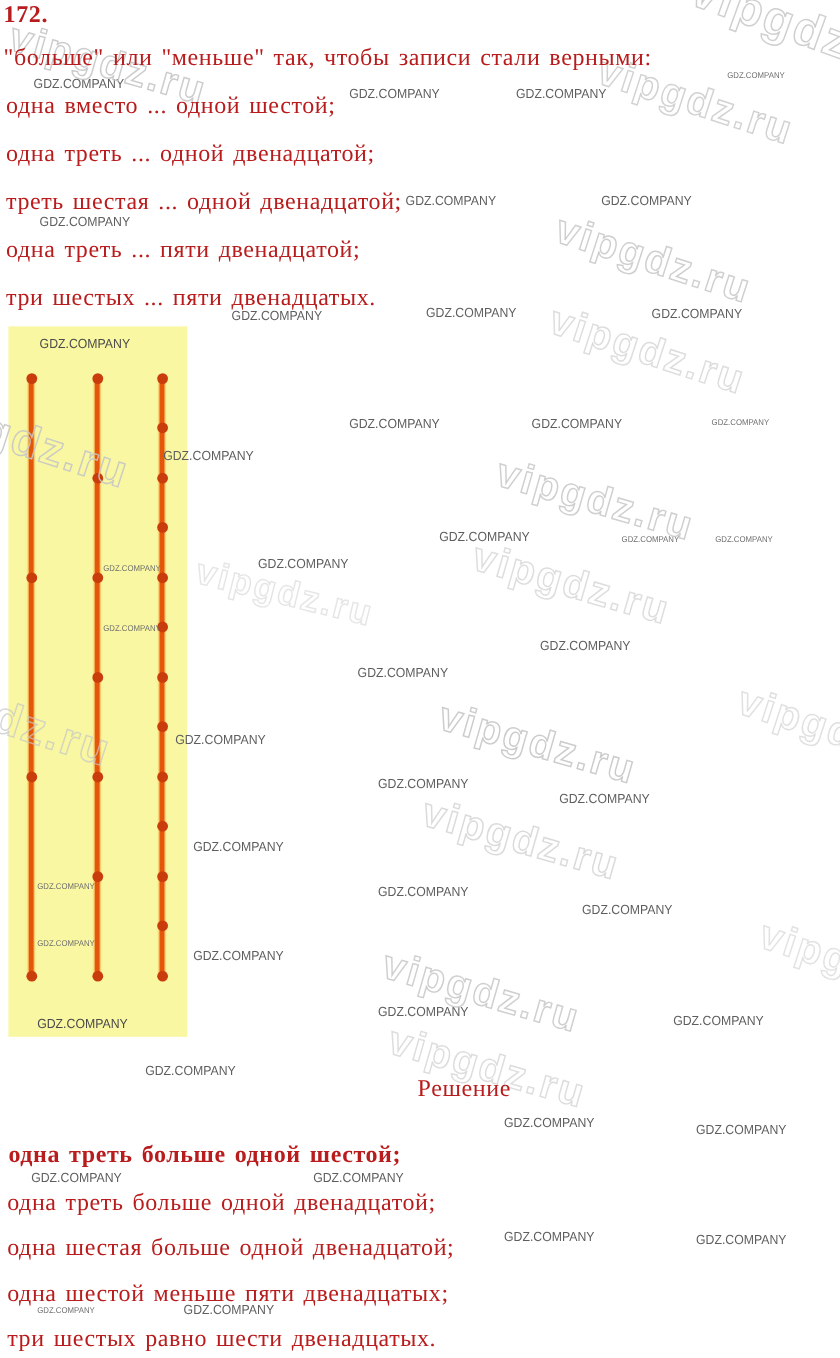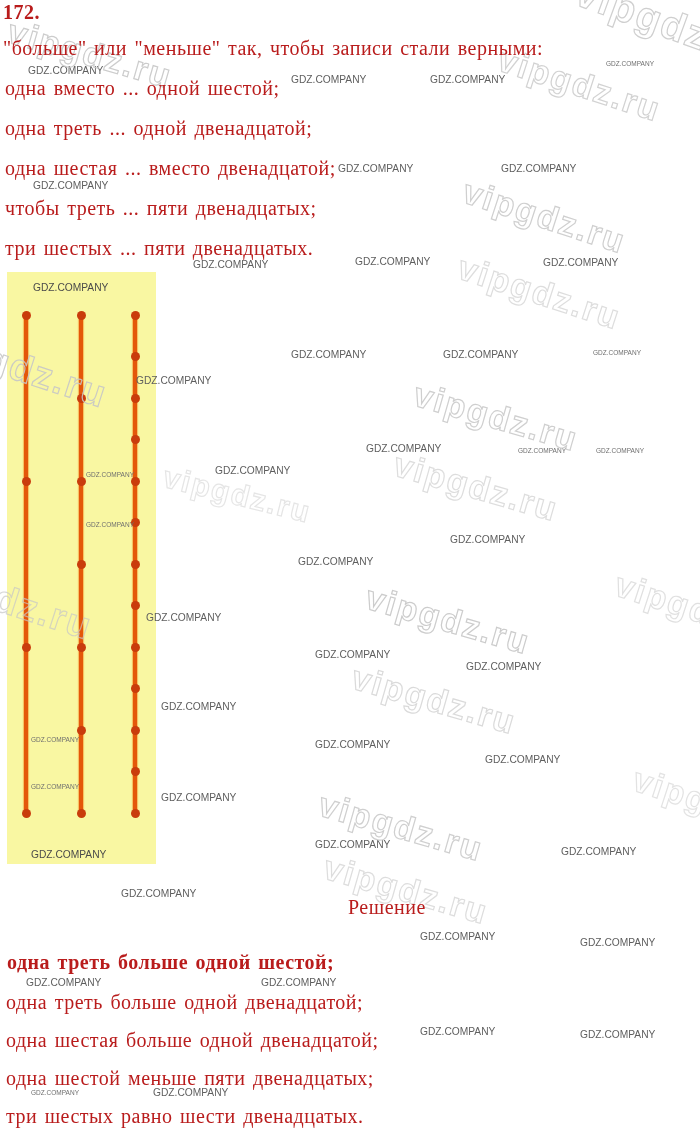--- a/index.html
+++ b/index.html
@@ -154,22 +154,22 @@
     <div class="wm-site" style="left: 330px; top: 848px; font-size: 34px; opacity: 0.6; transform: rotate(16deg);">vipgdz.ru</div>
   </div>
 
 <div class="txt hdr-row">
   <span class="hdr-num">172.</span>
 </div>
 <div class="txt hdr2">"больше" или "меньше" так, чтобы записи стали верными:</div>
 
 <div class="txt c0">одна вместо ... одной шестой;</div>
 <div class="txt c1">одна треть ... одной двенадцатой;</div>
-<div class="txt c2">одна шестая ... вместо двенадцатой;</div>
-<div class="txt c3">чтобы треть ... пяти двенадцатых;</div>
+<div class="txt c2">треть шестая ... одной двенадцатой;</div>
+<div class="txt c3">одна треть ... пяти двенадцатой;</div>
 <div class="txt c4">три шестых ... пяти двенадцатых.</div>
 
 <div class="txt sol-title">Решение</div>
 <div class="txt s0">одна треть больше одной шестой;</div>
 <div class="txt s1">одна треть больше одной двенадцатой;</div>
 <div class="txt s2">одна шестая больше одной двенадцатой;</div>
 <div class="txt s3">одна шестой меньше пяти двенадцатых;</div>
 <div class="txt s4">три шестых равно шести двенадцатых.</div>
 
 </body></html>

